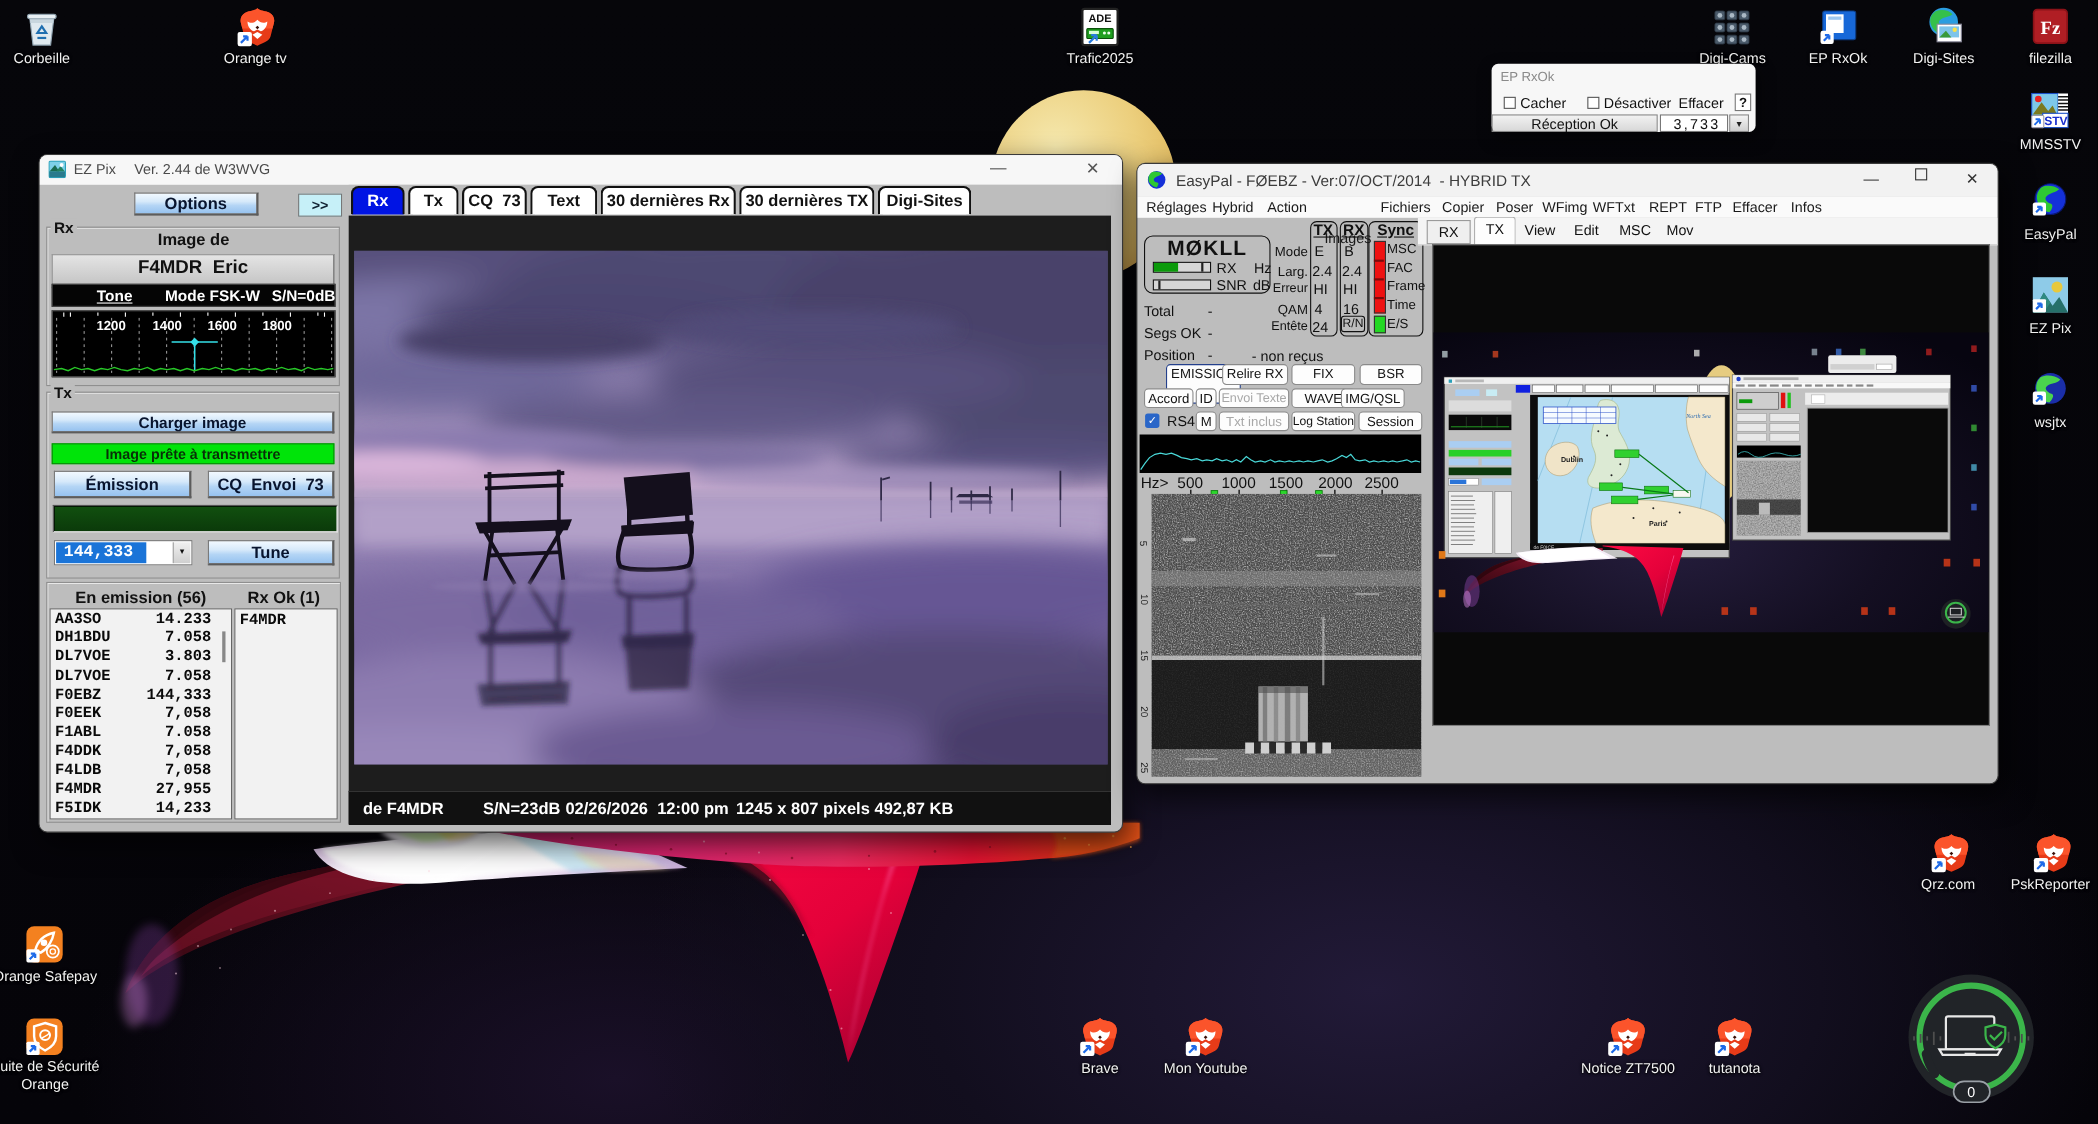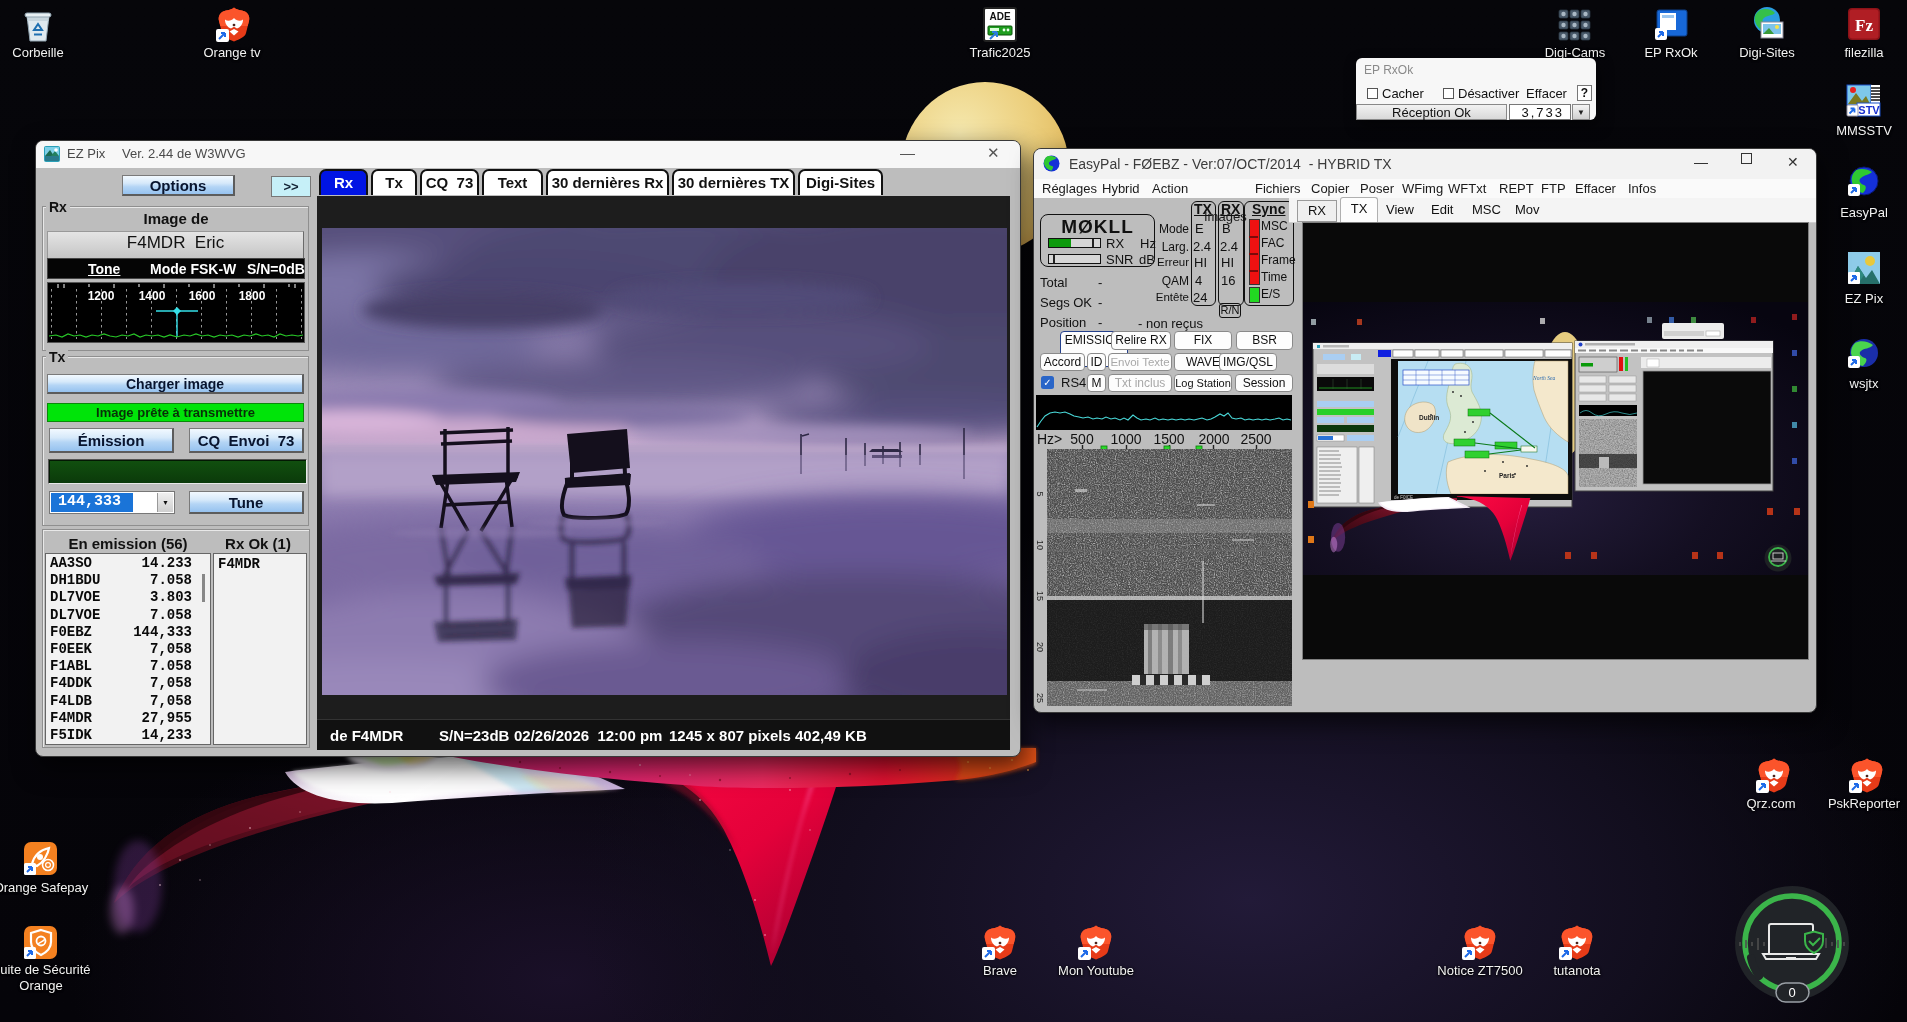--- a/index.html
+++ b/index.html
@@ -321,21 +321,21 @@
       <span class="abs" style="left:86px;top:5px;font-size:13px;color:#4a4a4a;">Ver. 2.44 de W3WVG</span>
       <span class="abs" style="left:864px;top:3px;font-size:15px;color:#555;">—</span>
       <span class="abs" style="left:951px;top:3px;font-size:15px;color:#555;">✕</span>
     </div>
 
     <div class="btn3d" style="left:86px;top:34px;width:113px;height:21px;font-size:15px;line-height:20px;">Options</div>
     <div class="abs" style="left:235px;top:35px;width:40px;height:21px;background:#c6f0f8;border:1px solid #777;box-sizing:border-box;color:#123;font-weight:bold;font-size:13px;text-align:center;line-height:19px;">&gt;&gt;</div>
     <div class="gbox" style="left:6px;top:65px;width:267px;height:145px;"></div>
     <div class="gboxlab" style="left:10px;top:58px;">Rx</div>
     <div class="abs" style="left:140px;top:69px;transform:translateX(-50%);font-weight:bold;font-size:15px;color:#111;">Image de</div>
-    <div class="abs" style="left:11px;top:90px;width:257px;height:31px;background:linear-gradient(#e4e4e4,#c2c2c2);border:1px solid #999;border-bottom-color:#6a6a6a;border-right-color:#6a6a6a;box-sizing:border-box;text-align:center;font-weight:normal;font-size:17px;color:#111;line-height:21px;">F4MDR&nbsp; Eric</div>
+    <div class="abs" style="left:11px;top:90px;width:257px;height:31px;background:linear-gradient(#e4e4e4,#c2c2c2);border:1px solid #999;border-bottom-color:#6a6a6a;border-right-color:#6a6a6a;box-sizing:border-box;text-align:center;font-weight:bold;font-size:17px;color:#111;line-height:21px;">F4MDR&nbsp; Eric</div>
     <div class="abs" style="left:11px;top:117px;width:258px;height:21px;background:#050505;border:1px solid #444;box-sizing:border-box;">
       <span class="abs" style="left:40px;top:2px;color:#fff;font-weight:bold;font-size:14px;text-decoration:underline;">Tone</span>
       <span class="abs" style="left:102px;top:2px;color:#fff;font-weight:bold;font-size:14px;">Mode FSK-W</span>
       <span class="abs" style="left:199px;top:2px;color:#fff;font-weight:bold;font-size:14px;">S/N=0dB</span>
     </div>
     <div class="abs" style="left:11px;top:141px;width:258px;height:61px;background:#000;border:1px solid #555;box-sizing:border-box;">
       <svg width="256" height="59">
         <g stroke="#a8a8a8" stroke-width="0.9" stroke-dasharray="2.5,3.5">
           <path d="M3.5,6 V56 M28.5,6 V56 M53.5,6 V56 M78.5,6 V56 M103.5,6 V56 M128.5,6 V56 M153.5,6 V56 M178.5,6 V56 M203.5,6 V56 M228.5,6 V56 M253.5,6 V56"></path>
         </g>
@@ -547,21 +547,21 @@
 
         <ellipse cx="160" cy="305" rx="90" ry="5" fill="#8d7cae" opacity="0.5" filter="url(#blurC)"></ellipse>
         <ellipse cx="275" cy="295" rx="70" ry="4" fill="#8d7cae" opacity="0.5" filter="url(#blurC)"></ellipse>
       </svg>
     </div>
     <div class="abs" style="left:281px;top:578px;width:693px;height:30px;background:#111;border-top:1px solid #333;color:#fff;font-weight:bold;font-size:15px;">
       <span class="abs" style="left:13px;top:7px;">de F4MDR</span>
       <span class="abs" style="left:122px;top:7px;">S/N=23dB</span>
       <span class="abs" style="left:197px;top:7px;">02/26/2026&nbsp; 12:00 pm</span>
       <span class="abs" style="left:352px;top:7px;">1245 x 807 pixels</span>
-      <span class="abs" style="left:478px;top:7px;">402,49 KB</span>
+      <span class="abs" style="left:478px;top:7px;">492,87 KB</span>
     </div>
   </div>
 
   <div id="easypal" class="win">
     <div class="abs" style="left:0;top:0;width:100%;height:30px;background:#f2f2f2;">
       <svg width="17" height="17" style="position:absolute;left:9px;top:6px;">
         <circle cx="8.5" cy="8.5" r="8" fill="#1430d8"></circle>
         <path d="M4,1.5 C7,0.5 11,1 13.5,3 C11.5,5 8.5,5 6.5,7 C5,8.5 6.5,10.5 9,11 C11,11.5 10,13.5 8.5,15.5 C5,15 1.5,12 1,8.5 C0.8,5.5 2,3 4,1.5 Z" fill="#2ec832"></path>
       </svg>
       <span class="abs" style="left:35px;top:7px;font-size:14px;color:#3c3c3c;">EasyPal - FØEBZ - Ver:07/OCT/2014&nbsp; - HYBRID TX</span>
@@ -617,21 +617,21 @@
     <span class="abs" style="left:159px;top:90px;font-size:13px;color:#111;">2.4</span>
     <span class="abs" style="left:160px;top:106px;font-size:13px;color:#111;">HI</span>
     <span class="abs" style="left:161px;top:124px;font-size:13px;color:#111;">4</span>
     <span class="abs" style="left:159px;top:141px;font-size:13px;color:#111;">24</span>
     <div class="abs" style="left:184px;top:52px;width:24px;height:103px;border:1.3px solid #111;border-radius:6px;"></div>
     <span class="abs" style="left:187px;top:52px;font-size:14px;font-weight:bold;text-decoration:underline;color:#111;">RX</span>
     <span class="abs" style="left:188px;top:72px;font-size:13px;color:#111;">B</span>
     <span class="abs" style="left:186px;top:90px;font-size:13px;color:#111;">2.4</span>
     <span class="abs" style="left:187px;top:106px;font-size:13px;color:#111;">HI</span>
     <span class="abs" style="left:187px;top:124px;font-size:13px;color:#111;">16</span>
-    <div class="abs" style="left:185px;top:138px;width:22px;height:15px;border:1.2px solid #111;border-radius:3px;box-sizing:border-box;font-size:11px;color:#111;text-align:center;line-height:13px;margin-top:16px;">R/N</div>
+    <div class="abs" style="left:185px;top:138px;width:22px;height:15px;border:1.2px solid #111;border-radius:3px;box-sizing:border-box;font-size:11px;color:#111;text-align:center;line-height:13px;">R/N</div>
     <div class="abs" style="left:210px;top:52px;width:48px;height:103px;border:1.3px solid #111;border-radius:6px;"></div>
     <span class="abs" style="left:218px;top:52px;font-size:14px;font-weight:bold;text-decoration:underline;color:#111;">Sync</span>
     <div class="abs" style="left:215px;top:70px;width:9px;height:64px;background:#ee1111;border:1px solid #333;"></div>
     <div class="abs" style="left:215px;top:87px;width:9px;height:1.5px;background:#7a0a0a;"></div>
     <div class="abs" style="left:215px;top:104px;width:9px;height:1.5px;background:#7a0a0a;"></div>
     <div class="abs" style="left:215px;top:121px;width:9px;height:1.5px;background:#7a0a0a;"></div>
     <div class="abs" style="left:215px;top:138px;width:9px;height:14px;background:#22d822;border:1px solid #333;"></div>
     <span class="abs" style="left:227px;top:70px;font-size:12px;color:#111;">MSC</span>
     <span class="abs" style="left:227px;top:87px;font-size:12px;color:#111;">FAC</span>
     <span class="abs" style="left:227px;top:104px;font-size:12px;color:#111;">Frame</span>

